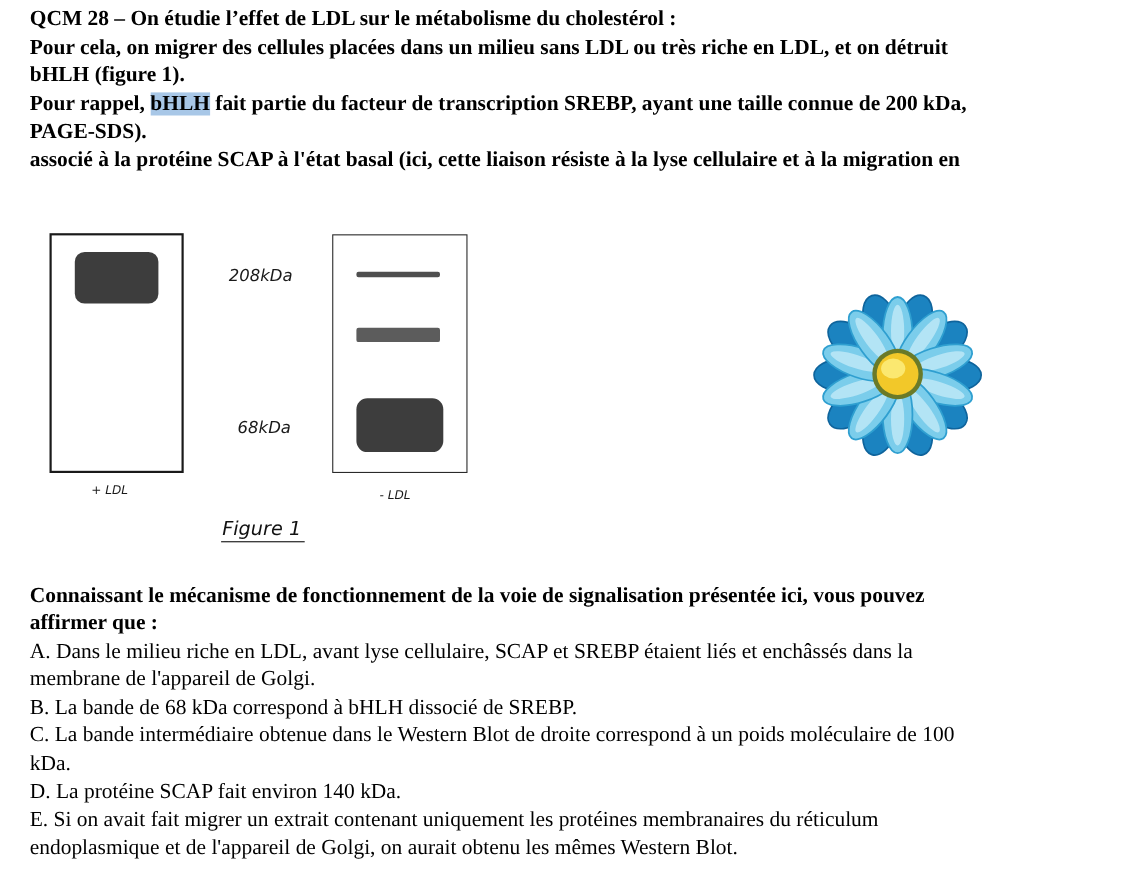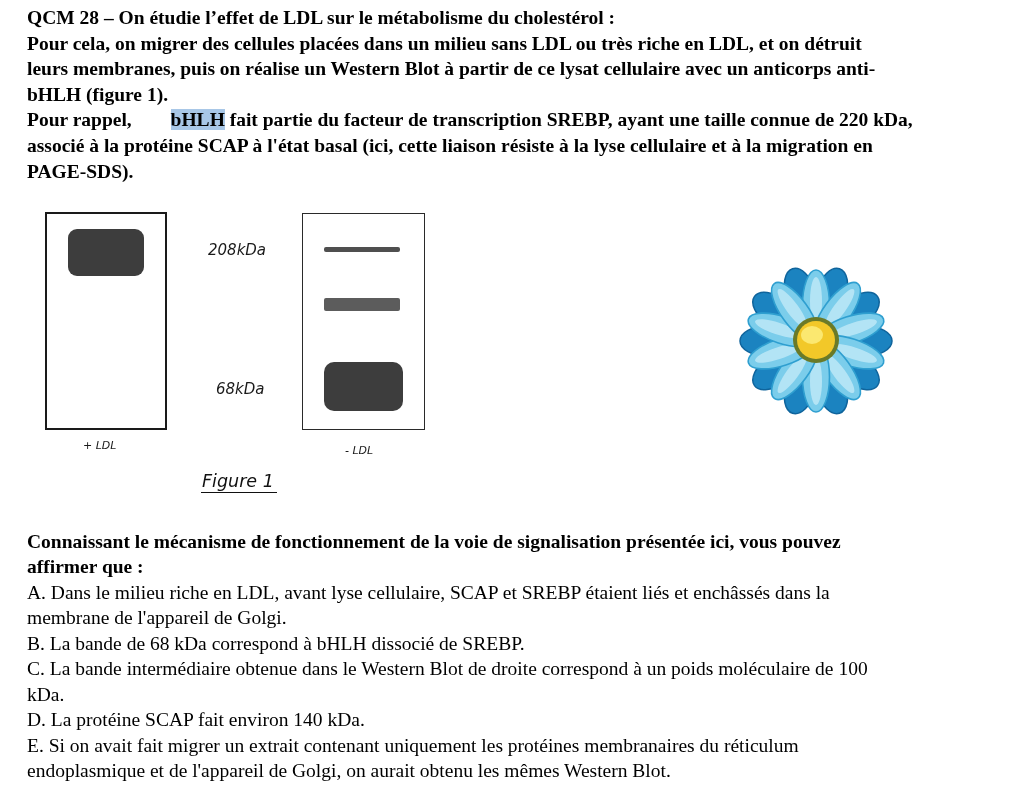--- a/index.html
+++ b/index.html
@@ -16,21 +16,21 @@
 
   
   .intro {
     position: absolute;
     left: 27px;
     top: 5px;
     font-size: 19.5px;
     font-weight: bold;
     line-height: 25.6px;
   }
-  .hl { background: #a8c7e7; margin-left: 34px; }
+  .hl { background: #a8c7e7; }
 
   
   .figure-area { position: absolute; left: 0; top: 0; width: 500px; height: 500px; }
   .lane {
     position: absolute;
     background: #ffffff;
     box-sizing: border-box;
   }
   .lane-left {
     left: 45px; top: 212px; width: 122px; height: 218px;
@@ -101,25 +101,24 @@
   .question .stem { font-weight: bold; }
 </style>
 </head>
 <body>
 
 <div class="page">
 
   <div class="intro">
     <div class="textline">QCM 28 – On étudie l’effet de LDL sur le métabolisme du cholestérol :</div>
     <div class="textline">Pour cela, on migrer des cellules placées dans un milieu sans LDL ou très riche en LDL, et on détruit</div>
-    <div class="textline">leurs membranes, puis on réalise un Western Blot à partir de ce lysat cellulaire avec un anticorps anti-</div>
     <div class="textline">bHLH (figure 1).</div>
-    <div class="textline"><span>Pour rappel, </span><span class="hl">bHLH</span><span> fait partie du facteur de transcription SREBP, ayant une taille connue de 220 kDa,</span></div>
+    <div class="textline"><span>Pour rappel, </span><span class="hl">bHLH</span><span> fait partie du facteur de transcription SREBP, ayant une taille connue de 200 kDa,</span></div>
+    <div class="textline">PAGE-SDS).</div>
     <div class="textline">associé à la protéine SCAP à l'état basal (ici, cette liaison résiste à la lyse cellulaire et à la migration en</div>
-    <div class="textline">PAGE-SDS).</div>
   </div>
 
   <div class="figure-area">
     <div class="lane lane-left">
       <div class="band band-left-big"></div>
     </div>
 
     <div class="marker marker-top">208kDa</div>
     <div class="marker marker-bottom">68kDa</div>
 

